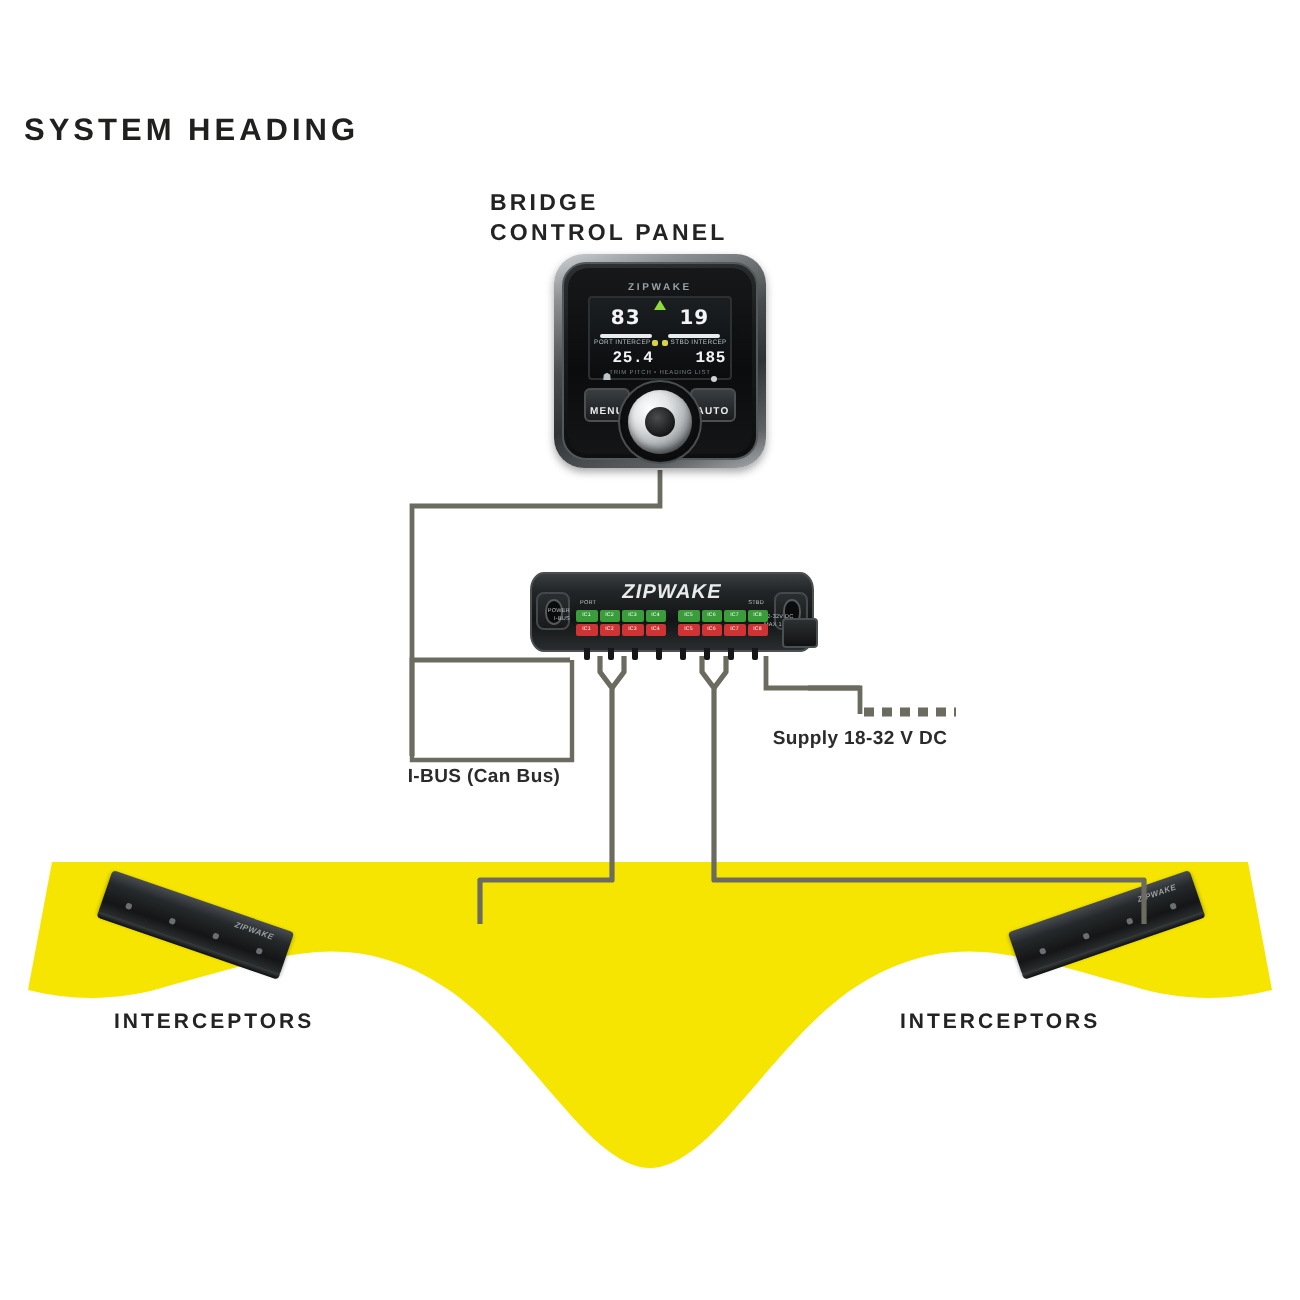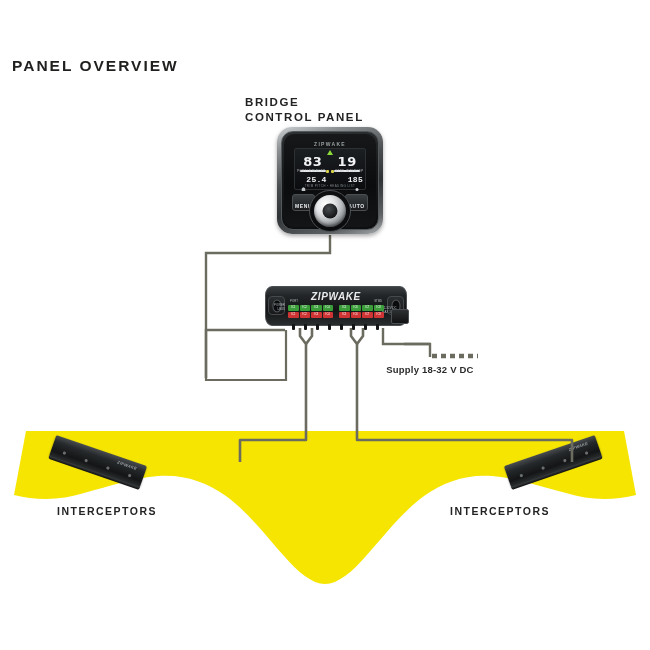--- a/index.html
+++ b/index.html
@@ -167,21 +167,21 @@
   }
   .scr-row-top {
     position: absolute;
     left: 2px; right: 2px; top: 5.5px;
     display: flex;
     justify-content: space-between;
   }
   .scr-half { width: 48%; position: relative; }
   .scr-bignum {
     text-align: center;
-    font-size: 13px;
+    font-size: 10px;
     font-weight: 700;
     color: #f2f4f5;
     font-family: "DejaVu Sans", sans-serif;
     line-height: 1;
     letter-spacing: 0.5px;
   }
   .scr-bar {
     margin: 2px 3px 0 3px;
     height: 2.5px;
     background: #e9ecee;
@@ -463,21 +463,21 @@
     height: 3px;
     background: linear-gradient(180deg, #3a3d3f, #0c0d0e);
     border-radius: 0 0 2px 2px;
   }
 </style>
 </head>
 <body>
 
 <div id="stage">
 
-  <div id="page-title">PANEL OVERVIEW</div>
+  <div id="page-title">SYSTEM HEADING</div>
 
   <svg id="wire-under" class="wire-layer" viewBox="0 0 650 650">
 
     <path d="M 330 235 L 330 253 L 206 253 L 206 378" fill="none" stroke="#6b6b60" stroke-width="2.4" stroke-linejoin="miter"></path>
 
     <path d="M 206 378 L 206 330 L 285 330" fill="none" stroke="#6b6b60" stroke-width="2.4"></path>
 
     <path d="M 404 344 L 430 344 L 430 357" fill="none" stroke="#6b6b60" stroke-width="2.4"></path>
     <path d="M 383 328 L 383 344 L 430 344" fill="none" stroke="#6b6b60" stroke-width="2.4"></path>
     <line x1="432" y1="356" x2="478" y2="356" stroke="#6b6b60" stroke-width="4.5" stroke-dasharray="5,4"></line>
@@ -625,20 +625,21 @@
         <div class="du-pin" style="left: 38px;"></div>
         <div class="du-pin" style="left: 50px;"></div>
         <div class="du-pin" style="left: 62px;"></div>
         <div class="du-pin" style="left: 74px;"></div>
         <div class="du-pin" style="left: 86px;"></div>
         <div class="du-pin" style="left: 98px;"></div>
         <div class="du-pin" style="left: 110px;"></div>
       </div>
   </div>
 
+  <div id="ibus-caption">I-BUS (Can Bus)</div>
   <div id="supply-caption">Supply 18-32 V DC</div>
 
   <div class="interceptor" id="interceptor-left">
     <div class="ic-logo">ZIPWAKE</div>
     <div class="ic-screws">
       <div class="ic-screw"></div>
       <div class="ic-screw"></div>
       <div class="ic-screw"></div>
       <div class="ic-screw"></div>
     </div>

